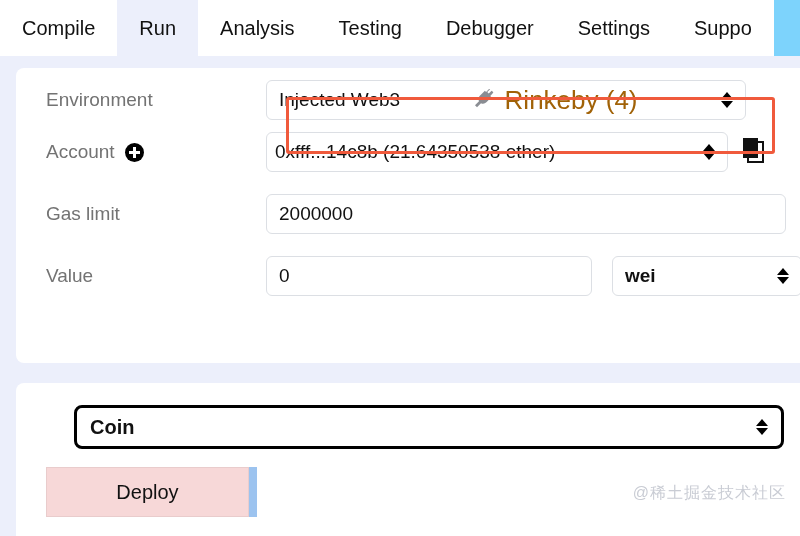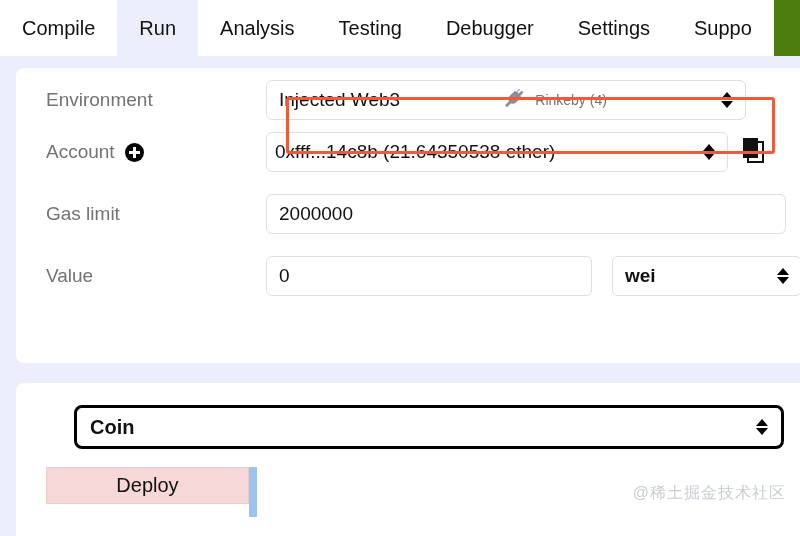--- a/index.html
+++ b/index.html
@@ -11,21 +11,21 @@
     height: 536px;
     background: #eceffb;
     font-family: "Liberation Sans", sans-serif;
     overflow: hidden;
     position: relative;
   }
 
   
   .tabbar {
     height: 56px;
-    background: #4d7c0f;
+    background: #7dd3fc;
     display: flex;
     align-items: center;
     white-space: nowrap;
     overflow: hidden;
     position: relative;
   }
   .tab {
     height: 56px;
     display: flex;
     align-items: center;
@@ -130,22 +130,22 @@
     box-sizing: border-box;
     pointer-events: none;
   }
   #env-select {
     width: 480px;
   }
   .env-right {
     display: flex;
     align-items: center;
     gap: 9px;
-    color: #737373;
-    font-size: 14px;
+    color: #a16207;
+    font-size: 26px;
   }
   .plug-icon { display: block; }
 
   
   #account-row { top: 62px; }
   #account-select { width: 462px; padding-left: 8px; }
   .account-value { flex: 1; white-space: nowrap; overflow: hidden; }
   #copy-icon {
     margin-left: 14px;
     flex: none;
@@ -207,21 +207,21 @@
   }
   #deploy-area {
     position: absolute;
     left: 30px;
     top: 84px;
     display: flex;
     align-items: stretch;
   }
   #deploy-button {
     width: 203px;
-    height: 37px;
+    height: 50px;
     background: #f7d8d8;
     border: 1px solid #e9cccc;
     box-sizing: border-box;
     display: flex;
     align-items: center;
     justify-content: center;
     font-size: 20px;
     color: #111;
   }
   #deploy-arg-input {

